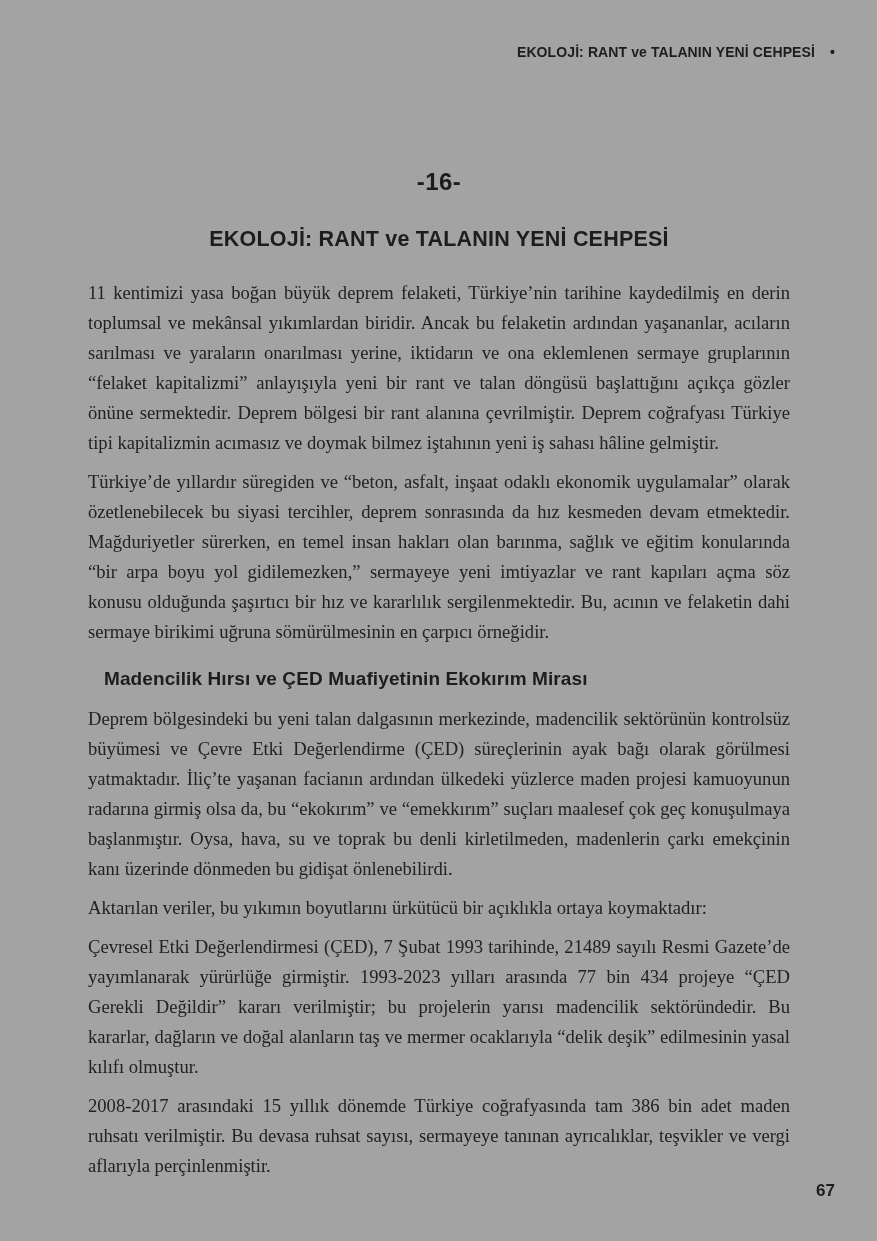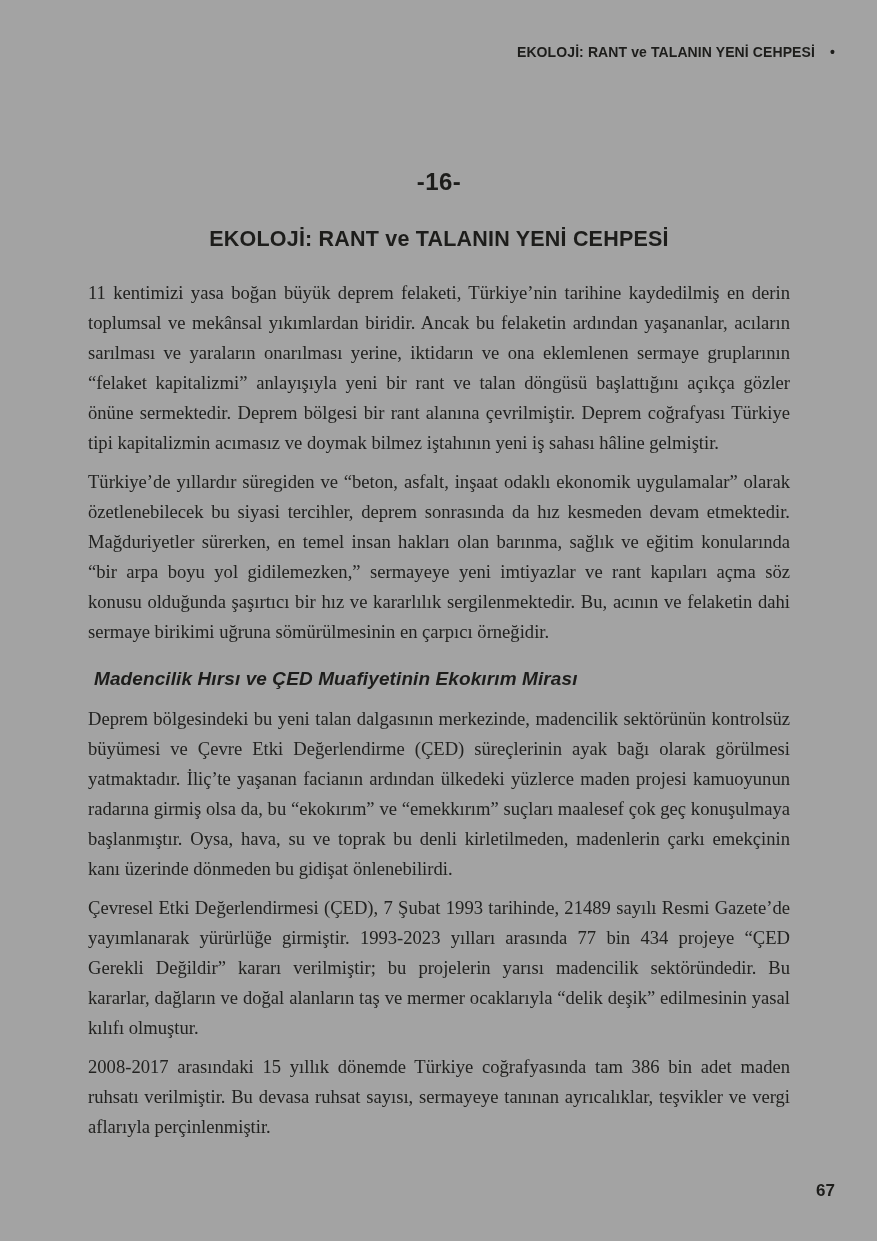--- a/index.html
+++ b/index.html
@@ -67,22 +67,21 @@
   .body-text p {
     margin: 0 0 9px 0;
   }
   .section-heading {
     font-family: "Liberation Sans", sans-serif;
     font-weight: 700;
     font-size: 19px;
     letter-spacing: 0.1px;
     color: #1d1d1b;
     text-align: left;
-    margin: 17px 0 10px 6px;
-    font-style: italic;
+    margin: 17px 0 10px 16px;
   }
   .page-number {
     position: absolute;
     right: 42px;
     bottom: 40px;
     font-family: "Liberation Sans", sans-serif;
     font-weight: 700;
     font-size: 17px;
     color: #1d1d1b;
   }
@@ -103,20 +102,21 @@
 
     <h1 class="chapter-title" style="margin-bottom:0;">EKOLOJİ: RANT ve TALANIN YENİ CEHPESİ</h1>
 
     <div class="body-text">
       <p>11 kentimizi yasa boğan büyük deprem felaketi, Türkiye’nin tarihine kaydedilmiş en derin toplumsal ve mekânsal yıkımlardan biridir. Ancak bu felaketin ardından yaşananlar, acıların sarılması ve yaraların onarılması yerine, iktidarın ve ona eklemlenen sermaye gruplarının “felaket kapitalizmi” anlayışıyla yeni bir rant ve talan döngüsü başlattığını açıkça gözler önüne sermektedir. Deprem bölgesi bir rant alanına çevrilmiştir. Deprem coğrafyası Türkiye tipi kapitalizmin acımasız ve doymak bilmez iştahının yeni iş sahası hâline gelmiştir.</p>
       <p>Türkiye’de yıllardır süregiden ve “beton, asfalt, inşaat odaklı ekonomik uygulamalar” olarak özetlenebilecek bu siyasi tercihler, deprem sonrasında da hız kesmeden devam etmektedir. Mağduriyetler sürerken, en temel insan hakları olan barınma, sağlık ve eğitim konularında “bir arpa boyu yol gidilemezken,” sermayeye yeni imtiyazlar ve rant kapıları açma söz konusu olduğunda şaşırtıcı bir hız ve kararlılık sergilenmektedir. Bu, acının ve felaketin dahi sermaye birikimi uğruna sömürülmesinin en çarpıcı örneğidir.</p>
 
       <h2 class="section-heading">Madencilik Hırsı ve ÇED Muafiyetinin Ekokırım Mirası</h2>
 
       <p>Deprem bölgesindeki bu yeni talan dalgasının merkezinde, madencilik sektörünün kontrolsüz büyümesi ve Çevre Etki Değerlendirme (ÇED) süreçlerinin ayak bağı olarak görülmesi yatmaktadır. İliç’te yaşanan facianın ardından ülkedeki yüzlerce maden projesi kamuoyunun radarına girmiş olsa da, bu “ekokırım” ve “emekkırım” suçları maalesef çok geç konuşulmaya başlanmıştır. Oysa, hava, su ve toprak bu denli kirletilmeden, madenlerin çarkı emekçinin kanı üzerinde dönmeden bu gidişat önlenebilirdi.</p>
+      <p>Aktarılan veriler, bu yıkımın boyutlarını ürkütücü bir açıklıkla ortaya koymaktadır:</p>
       <p>Çevresel Etki Değerlendirmesi (ÇED), 7 Şubat 1993 tarihinde, 21489 sayılı Resmi Gazete’de yayımlanarak yürürlüğe girmiştir. 1993-2023 yılları arasında 77 bin 434 projeye “ÇED Gerekli Değildir” kararı verilmiştir; bu projelerin yarısı madencilik sektöründedir. Bu kararlar, dağların ve doğal alanların taş ve mermer ocaklarıyla “delik deşik” edilmesinin yasal kılıfı olmuştur.</p>
       <p>2008-2017 arasındaki 15 yıllık dönemde Türkiye coğrafyasında tam 386 bin adet maden ruhsatı verilmiştir. Bu devasa ruhsat sayısı, sermayeye tanınan ayrıcalıklar, teşvikler ve vergi aflarıyla perçinlenmiştir.</p>
     </div>
 
   </div>
 
   <div class="page-number">67</div>
 
 </div>
 

